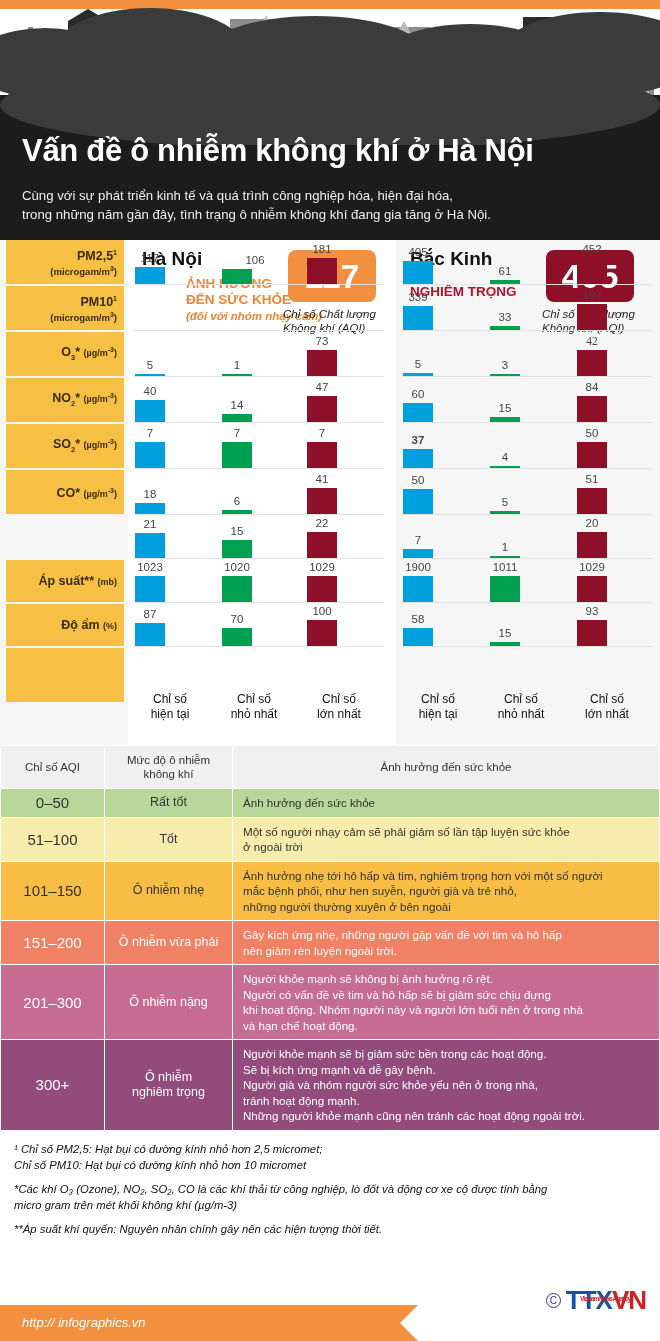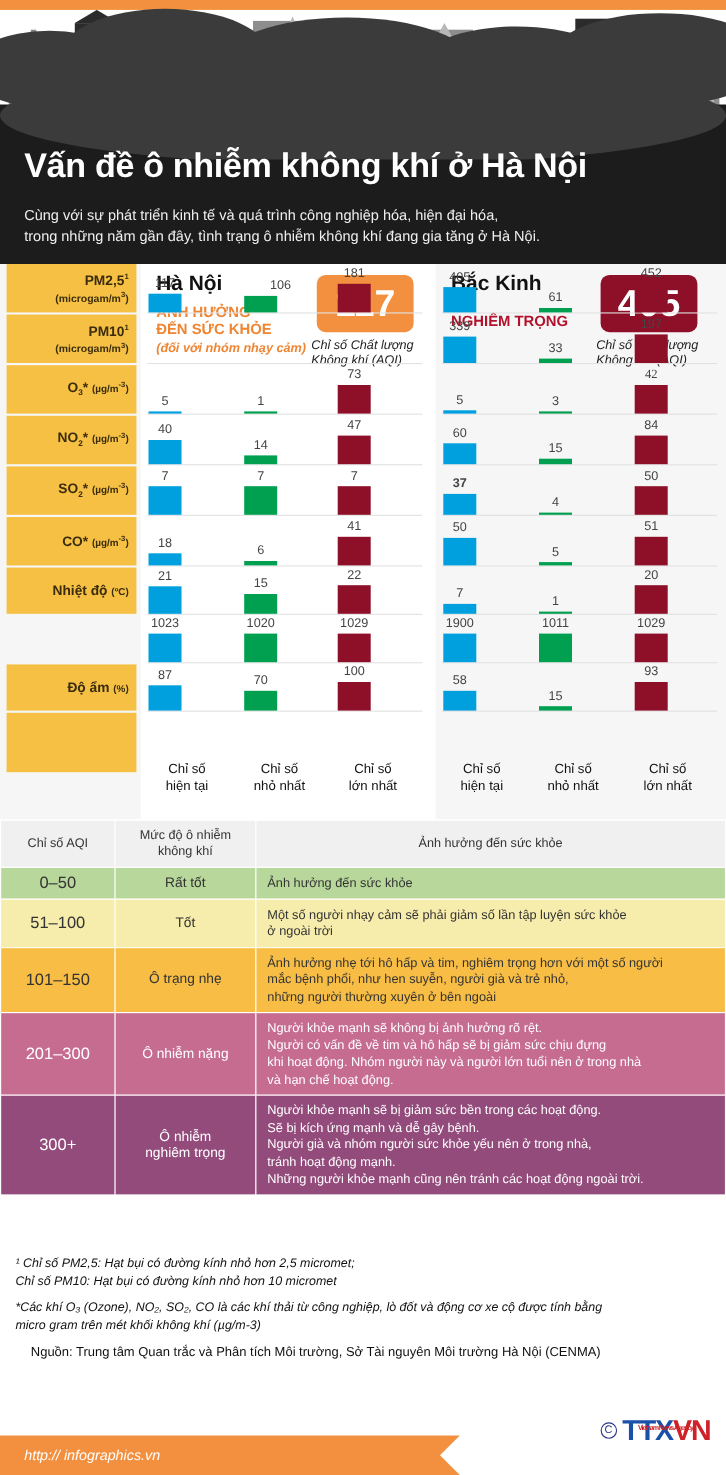--- a/index.html
+++ b/index.html
@@ -42,21 +42,21 @@
   .lbl-sub  { font-size: 9.5px; font-weight: bold; line-height: 12px; }
   .lbl-unit { font-size: 9px; font-weight: bold; }
   sub { font-size: 7.5px; }
   sup { font-size: 7px; }
 
   .hanoi-col  { position: absolute; left: 128px; top: 0; width: 268px; height: 505px; background: #ffffff; }
   .beijing-col{ position: absolute; left: 396px; top: 0; width: 264px; height: 505px; background: #f6f6f6; }
 
   .city-name { position: absolute; top: 8px; font-size: 19px; font-weight: bold; color: #111; }
   .city-stat { position: absolute; top: 36px; font-size: 13.5px; font-weight: bold; line-height: 16px; }
-  .stat-orange { color: #ef8532; }
+  .stat-orange { color: #ef8532; margin-left: 44px; }
   .stat-red { color: #b2122b; }
   .city-stat-it { font-style: italic; font-size: 11.5px; font-weight: bold; }
   .badge {
     position: absolute; top: 10px; width: 88px; height: 52px;
     border-radius: 8px; color: #fff; font-size: 34px; font-weight: bold;
     display: flex; align-items: center; justify-content: center;
   }
   .badge-cap {
     position: absolute; top: 67px; font-size: 11.5px; font-style: italic;
     color: #222; line-height: 14px;
@@ -262,22 +262,22 @@
     </div>
     <div class="lblcell" style="top:138px; height:44px;">
       <div class="lbl-main">NO<sub>2</sub>* <span class="lbl-unit">(µg/m<sup>-3</sup>)</span></div>
     </div>
     <div class="lblcell" style="top:184px; height:44px;">
       <div class="lbl-main">SO<sub>2</sub>* <span class="lbl-unit">(µg/m<sup>-3</sup>)</span></div>
     </div>
     <div class="lblcell" style="top:230px; height:44px;">
       <div class="lbl-main">CO* <span class="lbl-unit">(µg/m<sup>-3</sup>)</span></div>
     </div>
-    <div class="lblcell" style="top:276px; height:42px;">
-      <div class="lbl-main">Nhiệt độ <span class="lbl-unit">(ºC)</span></div>
+    <div class="lblcell" style="top:320px; height:42px;">
+      <div class="lbl-main">Áp suất** <span class="lbl-unit">(mb)</span></div>
     </div>
     <div class="lblcell" style="top:364px; height:42px;">
       <div class="lbl-main">Độ ẩm <span class="lbl-unit">(%)</span></div>
     </div>
     <div class="lblcell" style="top:408px; height:54px;"></div>
   </div>
 
   <div class="hanoi-col">
     <div class="city-name" style="left:14px;">Hà Nội</div>
     <div class="city-stat stat-orange" style="left:14px;">
@@ -471,22 +471,27 @@
           <td class="c-level">Rất tốt</td>
           <td class="c-desc">Ảnh hưởng đến sức khỏe</td>
         </tr>
         <tr style="background: rgb(246, 236, 171); color: rgb(51, 51, 51);">
           <td class="c-range">51–100</td>
           <td class="c-level">Tốt</td>
           <td class="c-desc">Một số người nhạy cảm sẽ phải giảm số lần tập luyện sức khỏe<br>ở ngoài trời</td>
         </tr>
         <tr style="background: rgb(247, 189, 69); color: rgb(51, 51, 51);">
           <td class="c-range">101–150</td>
-          <td class="c-level">Ô trạng nhẹ</td>
+          <td class="c-level">Ô nhiễm nhẹ</td>
           <td class="c-desc">Ảnh hưởng nhẹ tới hô hấp và tim, nghiêm trọng hơn với một số người<br>mắc bệnh phổi, như hen suyễn, người già và trẻ nhỏ,<br>những người thường xuyên ở bên ngoài</td>
+        </tr>
+        <tr style="background: rgb(239, 129, 100); color: rgb(255, 255, 255);">
+          <td class="c-range">151–200</td>
+          <td class="c-level">Ô nhiễm vừa phải</td>
+          <td class="c-desc">Gây kích ứng nhẹ, những người gặp vấn đề với tim và hô hấp<br>nên giảm rèn luyện ngoài trời.</td>
         </tr>
         <tr style="background: rgb(198, 108, 145); color: rgb(255, 255, 255);">
           <td class="c-range">201–300</td>
           <td class="c-level">Ô nhiễm nặng</td>
           <td class="c-desc">Người khỏe mạnh sẽ không bị ảnh hưởng rõ rệt.<br>Người có vấn đề về tim và hô hấp sẽ bị giảm sức chịu đựng<br>khi hoạt động. Nhóm người này và người lớn tuổi nên ở trong nhà<br>và hạn chế hoạt động.</td>
         </tr>
         <tr style="background: rgb(147, 75, 124); color: rgb(255, 255, 255);">
           <td class="c-range">300+</td>
           <td class="c-level">Ô nhiễm<br>nghiêm trọng</td>
           <td class="c-desc">Người khỏe mạnh sẽ bị giảm sức bền trong các hoạt động.<br>Sẽ bị kích ứng mạnh và dễ gây bệnh.<br>Người già và nhóm người sức khỏe yếu nên ở trong nhà,<br>tránh hoạt động mạnh.<br>Những người khỏe mạnh cũng nên tránh các hoạt động ngoài trời.</td>
@@ -497,21 +502,21 @@
 
 <div class="notes">
   <div class="note">
     <span>¹ Chỉ số PM2,5: Hạt bụi có đường kính nhỏ hơn 2,5 micromet;</span><br>
     <span>Chỉ số PM10: Hạt bụi có đường kính nhỏ hơn 10 micromet</span>
   </div>
   <div class="note">
     <span>*Các khí O₃ (Ozone), NO₂, SO₂, CO là các khí thải từ công nghiệp, lò đốt và động cơ xe cộ được tính bằng</span><br>
     <span>micro gram trên mét khối không khí (µg/m-3)</span>
   </div>
-  <div class="note src">Nguồn: Trung tâm Quan trắc và Phân tích Môi trường, Sở Tài nguyên Môi trường Hà Nội (CENMA)</div>
+  <div class="note">**Áp suất khí quyển: Nguyên nhân chính gây nên các hiện tượng thời tiết.</div>
 </div>
 
 <div class="footer">
   <div class="fbar"></div>
   <div class="furl">http:// infographics.vn</div>
   <div class="logo">
     <div class="copy">C</div>
     <div class="ttx">
       <span>TTX</span><span class="red">VN</span>
       <span class="vna">Vietnam News Agency</span>

